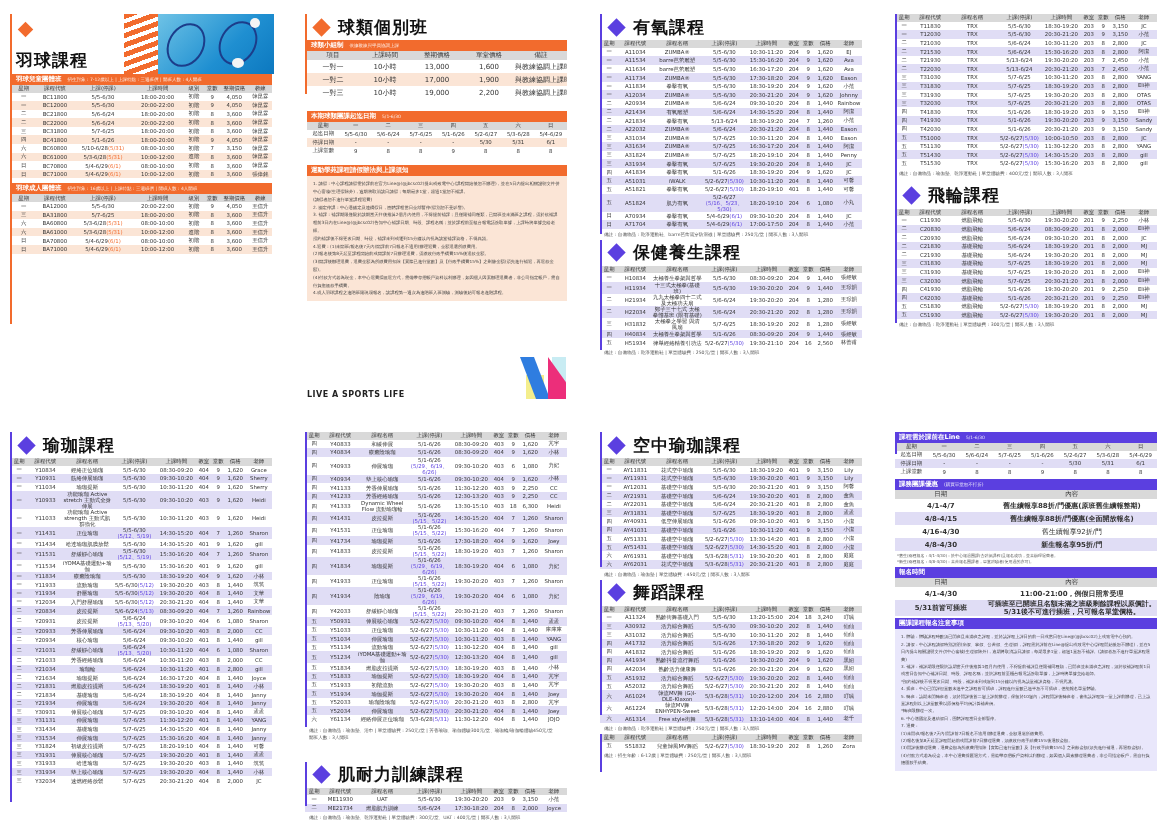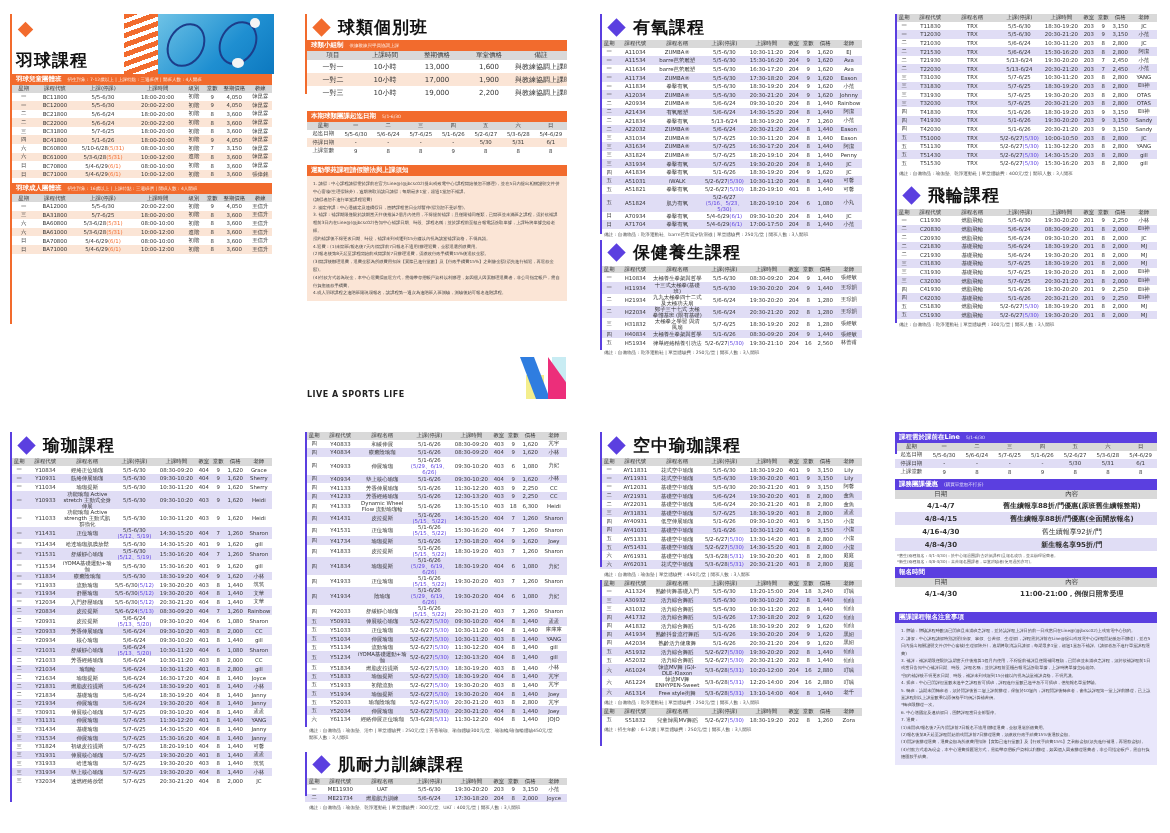--- a/index.html
+++ b/index.html
@@ -1854,21 +1854,21 @@
           <td><span>5/3-6/28</span><span class="hl-p">(5/31)</span></td>
           <td>11:30-12:20</td>
           <td>404</td>
           <td>8</td>
           <td>1,440</td>
           <td>JOJO</td>
         </tr>
       </tbody>
     </table>
   <div class="note" style="white-space:normal;line-height:7px"><span>備註：自備物品：瑜伽墊、浴巾 | 單堂體驗費：250元/堂 | 芳香瑜珈、瑜伽體驗300元/堂、瑜珈輪/瑜伽輪體驗450元/堂</span><br><span>開班人數：3人開班</span></div>
-  <div style="position:relative;margin-top:8px">
+  <div style="position:relative;margin-top:18px">
     <div class="accent-line" style="background:#5b3fe0;top:0;height:44px"></div>
     <div class="title-row">
         <div class="diamond" style="background:#5b3fe0"></div>
         <div class="title">肌耐力訓練課程</div>
       </div>
     <table class="ctable">
         <colgroup>
           <col style="width: 7%;">
           <col style="width: 13%;">
           <col style="width: 19%;">
@@ -2083,20 +2083,24 @@
           <td>401</td>
           <td>8</td>
           <td>2,800</td>
           <td>庭庭</td>
         </tr>
       </tbody>
     </table>
   <div class="note">備註：自備物品：瑜伽墊 | 單堂體驗費：450元/堂 | 開班人數：3人開班</div>
   <div style="position:relative">
     <div class="accent-line" style="background:#5b3fe0;top:0;height:135px"></div>
+    <div class="title-row">
+        <div class="diamond" style="background:#5b3fe0"></div>
+        <div class="title">舞蹈課程</div>
+      </div>
     <table class="ctable">
         <colgroup>
           <col style="width: 7%;">
           <col style="width: 13%;">
           <col style="width: 19%;">
           <col style="width: 17%;">
           <col style="width: 15%;">
           <col style="width: 6%;">
           <col style="width: 5%;">
           <col style="width: 8%;">
@@ -2389,23 +2393,27 @@
         <tr id="gs-h">
           <th>日期</th>
           <th>內容</th>
         </tr>
       </thead>
       <tbody id="gs-b">
         <tr>
           <td style="font-weight: bold; white-space: normal; line-height: 8px;">4/1-4/30</td>
           <td style="font-weight: bold; white-space: normal; line-height: 8px;">11:00-21:00，例假日照常受理</td>
         </tr>
+        <tr class="alt">
+          <td style="font-weight: bold; white-space: normal; line-height: 8px;">5/31前皆可插班</td>
+          <td style="font-weight: bold; white-space: normal; line-height: 8px;">可插班至已開班且名額未滿之班級剩餘課程以原價計。5/31後不可進行插班，只可報名單堂價格。</td>
+        </tr>
       </tbody>
     </table>
-  <div class="sec-bar" style="margin-top:12px">團課課程報名注意事項</div>
+  <div class="sec-bar" style="margin-top:2px">團課課程報名注意事項</div>
   <div class="notice-p" id="gn">
       <div>1. 體驗：體驗課程時數須已開班且未滿班之課程，並於該課程上課日的前一日或當日在Line@(@jbcsc02)上或致電中心預約。</div>
       <div>2. 請假：中心課程請假特別說明(病假、事假、公差假、生理假)，課程需於課前在Line@提出或致電中心(課程開始後恕不辦理)，並在5日內提出相關證明文件併中心審核(生理假除外)，逾期將取消該日請假；每期最多1堂，超過1堂恕不補課。(請假者恕不進行單堂課程退費)</div>
       <div>3. 補課：補課期限僅限於該期當天往後推算1個月內使用，不得提前補課且僅限補同種類，已開班並未滿班之課程，須於欲補課程前1日或當日告知中心補課日期、時段、課程名稱；並於課程前至櫃台報電話簽取單據，上課時將單據交給老師。</div>
       <div>*預約補課後不得更改日期、時段，補課未到或遲到15分鐘以內視為該堂補課資格，不得異議。</div>
       <div>4. 插班：中心已開課但堂數未過半之課程皆可插班，課程進行堂數已過半恕不可插班，僅能報名單堂體驗。</div>
       <div>5. 轉班：該期未開轉班者，須於開課後首二週上課前辦理，保留於10週內；課程開課後轉班者，會依該課程第一堂上課前辦理，已上該堂課程則以上課堂數乘以原價格平均價計算補差價。</div>
       <div>*轉班限辦理一次。</div>
       <div>6. 中心遇國定及連續假日，團體課程當日全部暫停。</div>
       <div>7. 退費：</div>

